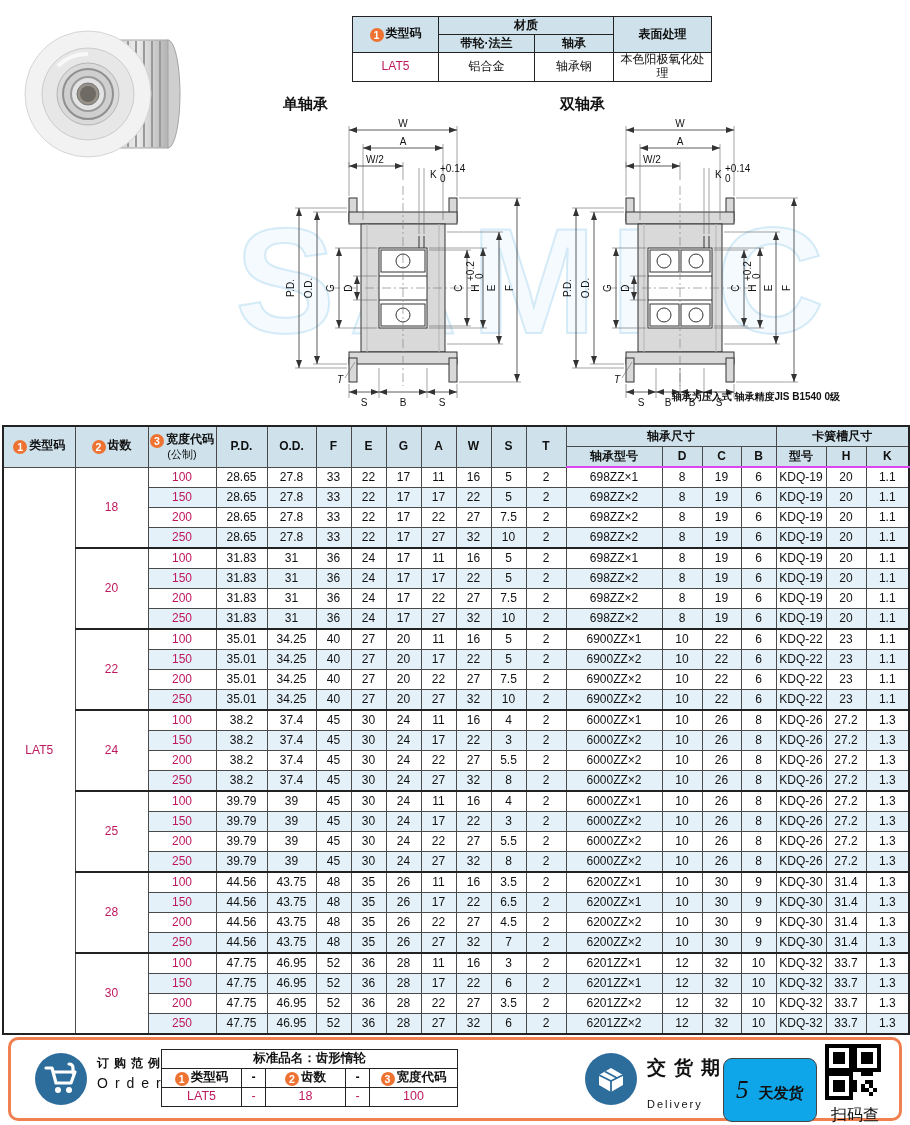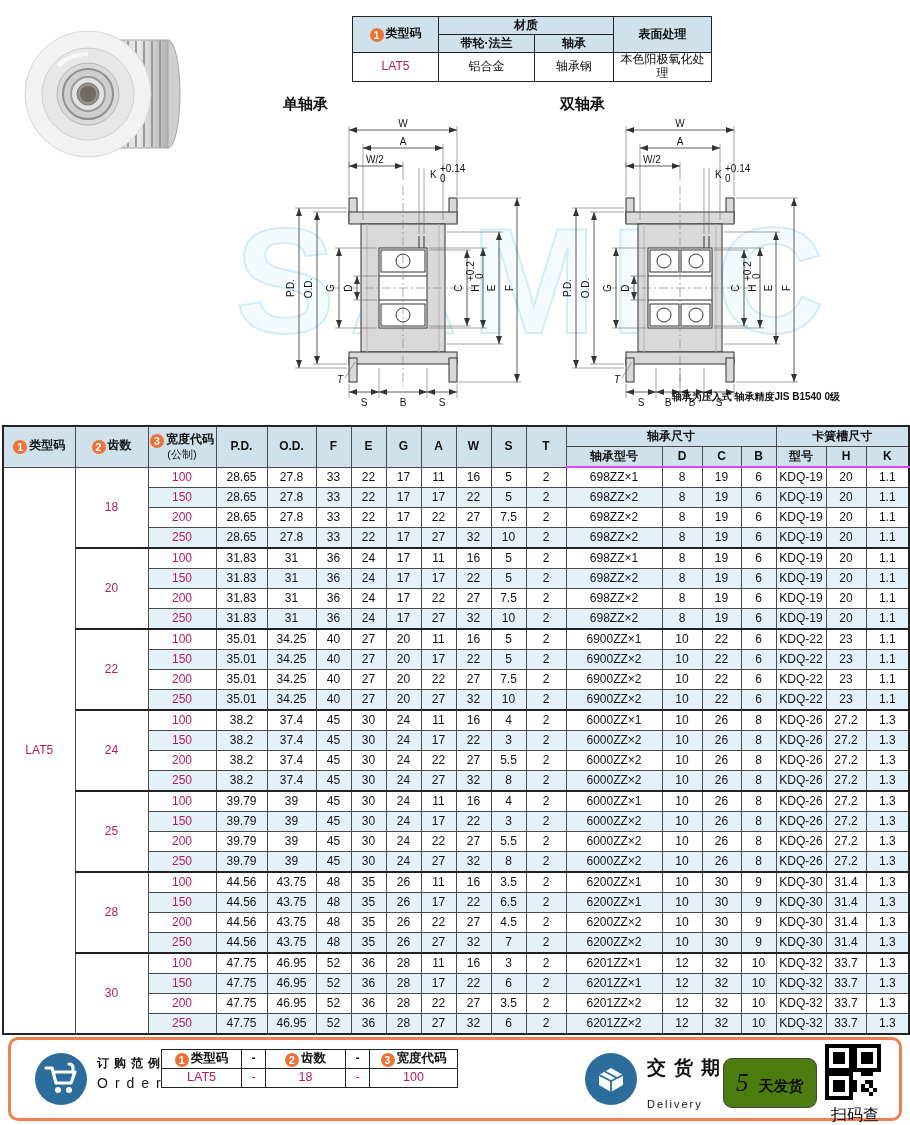--- a/index.html
+++ b/index.html
@@ -41,21 +41,21 @@
   
   .footer{position:absolute;left:8px;top:1037px;width:888px;height:78px;border:3px solid #f08050;border-radius:10px;z-index:2;background:#fff;}
   .f-abs{position:absolute;}
   .order-label-cn{font-size:12px;letter-spacing:5px;font-weight:bold;}
   .order-label-en{font-size:14px;letter-spacing:7px;margin-top:3px;}
   .order-table{border-collapse:collapse;}
   .order-table th,.order-table td{border:1px solid #222;font-size:12.5px;text-align:center;height:18px;padding:0 2px;line-height:1.1;}
   .order-table .title-row td{font-weight:bold;}
   .dl-cn{font-size:19px;letter-spacing:8px;font-weight:bold;}
   .dl-en{font-size:11px;letter-spacing:2px;margin-top:17px;}
-  .pill{display:inline-block;background:#4d7c0f;border:1.5px solid #444;border-radius:9px;padding:10px 12px;}
+  .pill{display:inline-block;background:#0ea5e9;border:1.5px solid #444;border-radius:9px;padding:17px 12px;}
   .pill .five{font-size:25px;font-style:italic;font-family:"Liberation Serif","DejaVu Serif",serif;margin-right:10px;}
   .pill .suffix{font-size:15px;font-weight:bold;}
   .qr-caption{font-size:16px;text-align:center;margin-top:1px;}
 </style>
 </head>
 <body>
 
 <div class="page">
 
   <div class="wm wm1">SAMLC</div>
@@ -952,20 +952,23 @@
     </div>
     <table class="order-table f-abs" style="left:150px;top:9px;">
       <colgroup>
           <col style="width:80px">
           <col style="width:24px">
           <col style="width:80px">
           <col style="width:24px">
           <col style="width:88px">
         </colgroup>
       <tbody>
+          <tr class="title-row">
+            <td colspan="5">标准品名：齿形惰轮</td>
+          </tr>
       <tr>
         <th><span class="num-circle">1</span><span>类型码</span></th>
         <th>-</th>
         <th><span class="num-circle">2</span><span>齿数</span></th>
         <th>-</th>
         <th><span class="num-circle">3</span><span>宽度代码</span></th>
       </tr>
       <tr class="blue">
         <td>LAT5</td>
         <td>-</td>

